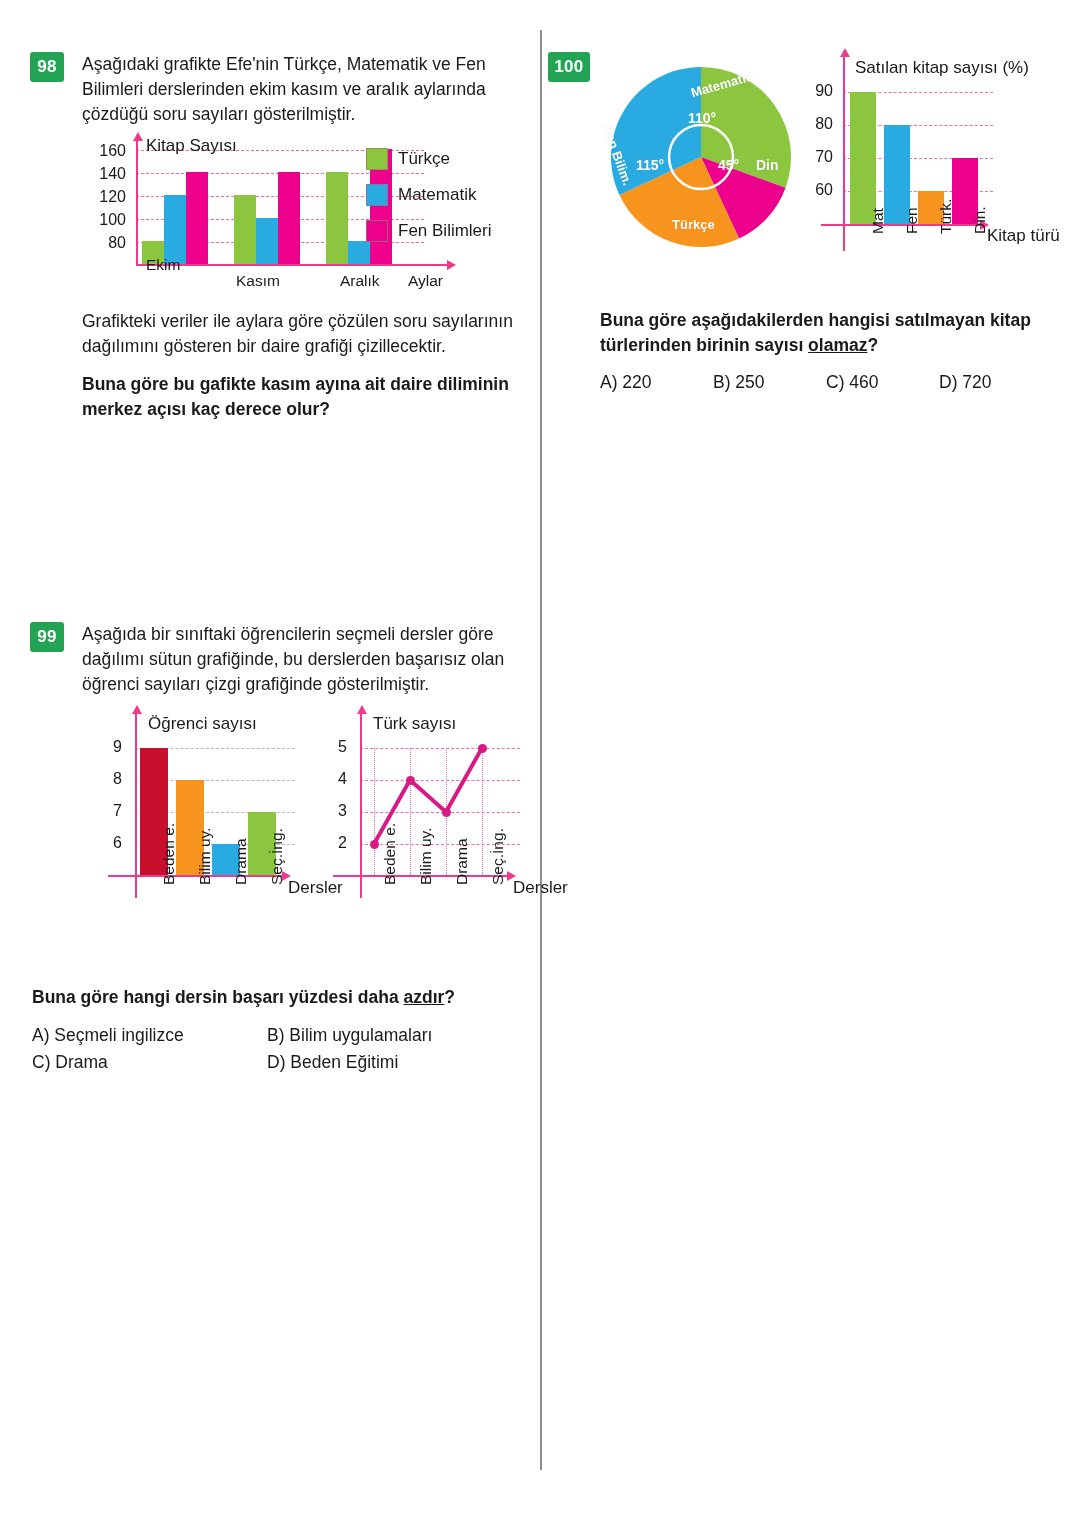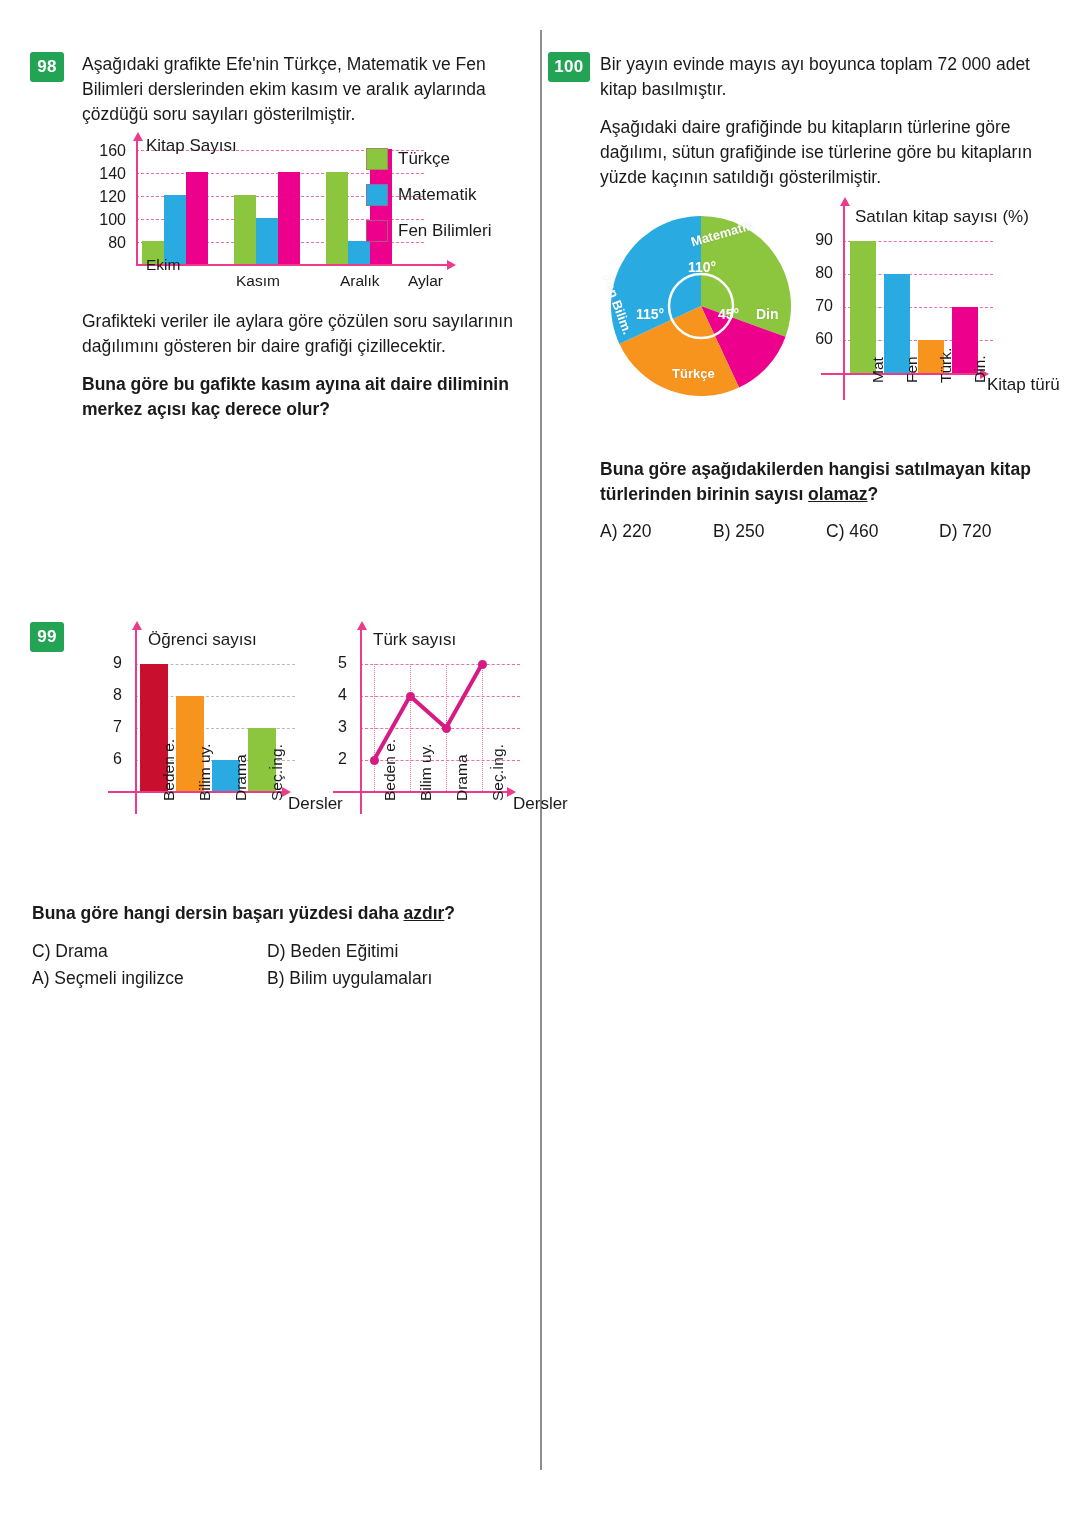--- a/index.html
+++ b/index.html
@@ -126,20 +126,23 @@
     </div>
 
     <div class="q-text" style="margin-left:52px;margin-top:14px;">
       <p>Grafikteki veriler ile aylara göre çözülen soru sayılarının dağılımını gösteren bir daire grafiği çizillecektir.</p>
     </div>
     <div class="q-prompt" style="margin-left:52px;">Buna göre bu gafikte kasım ayına ait daire diliminin merkez açısı kaç derece olur?</div>
   </div>
 
   <div class="q-block" style="left:30px;top:622px;width:500px;">
     <div class="q-badge" style="left:0;top:0;">99</div>
+    <div class="q-text" style="margin-left:52px;">
+      <p>Aşağıda bir sınıftaki öğrencilerin seçmeli dersler göre dağılımı sütun grafiğinde, bu derslerden başarısız olan öğrenci sayıları çizgi grafiğinde gösterilmiştir.</p>
+    </div>
 
     <div style="position:relative;height:265px;margin-top:4px;">
 
       <div class="chart" style="position:absolute;left:50px;top:0;width:230px;height:265px;">
 
         <div class="tick" style="left:10px;top:28px;width:32px;">9</div>
         <div class="gridline grey" style="left:55px;top:38px;width:160px;"></div>
         <div class="tick" style="left:10px;top:60px;width:32px;">8</div>
         <div class="gridline grey" style="left:55px;top:70px;width:160px;"></div>
         <div class="tick" style="left:10px;top:92px;width:32px;">7</div>
@@ -203,36 +206,32 @@
         <div class="catlabel rot" style="left:184px;top:175px;">Seç.İng.</div>
         <div class="axtitle" style="left:208px;top:168px;">Dersler</div>
       </div>
     </div>
 
     <div class="q-prompt" style="margin-left:2px;margin-top:10px;">
       <span>Buna göre hangi dersin başarı yüzdesi daha </span><span class="u">azdır</span><span>?</span>
     </div>
     <div style="margin-left:2px;margin-top:10px;font-size:17.5px;line-height:27px;">
       <div style="display:flex;">
+        <div style="width:235px;">A) Seçmeli ingilizce</div>
+        <div>B) Bilim uygulamaları</div>
+      </div>
+      <div style="display:flex;">
         <div style="width:235px;">C) Drama</div>
         <div>D) Beden Eğitimi</div>
       </div>
-      <div style="display:flex;">
-        <div style="width:235px;">A) Seçmeli ingilizce</div>
-        <div>B) Bilim uygulamaları</div>
-      </div>
     </div>
   </div>
 
   <div class="q-block" style="left:548px;top:52px;width:505px;">
     <div class="q-badge" style="left:0;top:0;width:42px;">100</div>
-    <div class="q-text" style="margin-left:52px;">
-      <p>Bir yayın evinde mayıs ayı boyunca toplam 72 000 adet kitap basılmıştır.</p>
-      <p>Aşağıdaki daire grafiğinde bu kitapların türlerine göre dağılımı, sütun grafiğinde ise türlerine göre bu kitapların yüzde kaçının satıldığı gösterilmiştir.</p>
-    </div>
 
     <div style="position:relative;height:250px;margin-top:2px;">
 
       <div class="pie-wrap" style="position:absolute;left:58px;top:8px;width:190px;height:190px;">
         <svg width="190" height="190" viewBox="0 0 190 190">
 
           <path d="M95,95 L95,5 A90,90 0 0,1 179.57,125.78 Z" fill="#8CC63F"></path>
           <path d="M95,95 L179.57,125.78 A90,90 0 0,1 133.04,176.56 Z" fill="#EC008C"></path>
           <path d="M95,95 L133.04,176.56 A90,90 0 0,1 13.44,133.04 Z" fill="#F7941E"></path>
           <path d="M95,95 L13.44,133.04 A90,90 0 0,1 95,5 Z" fill="#29ABE2"></path>

